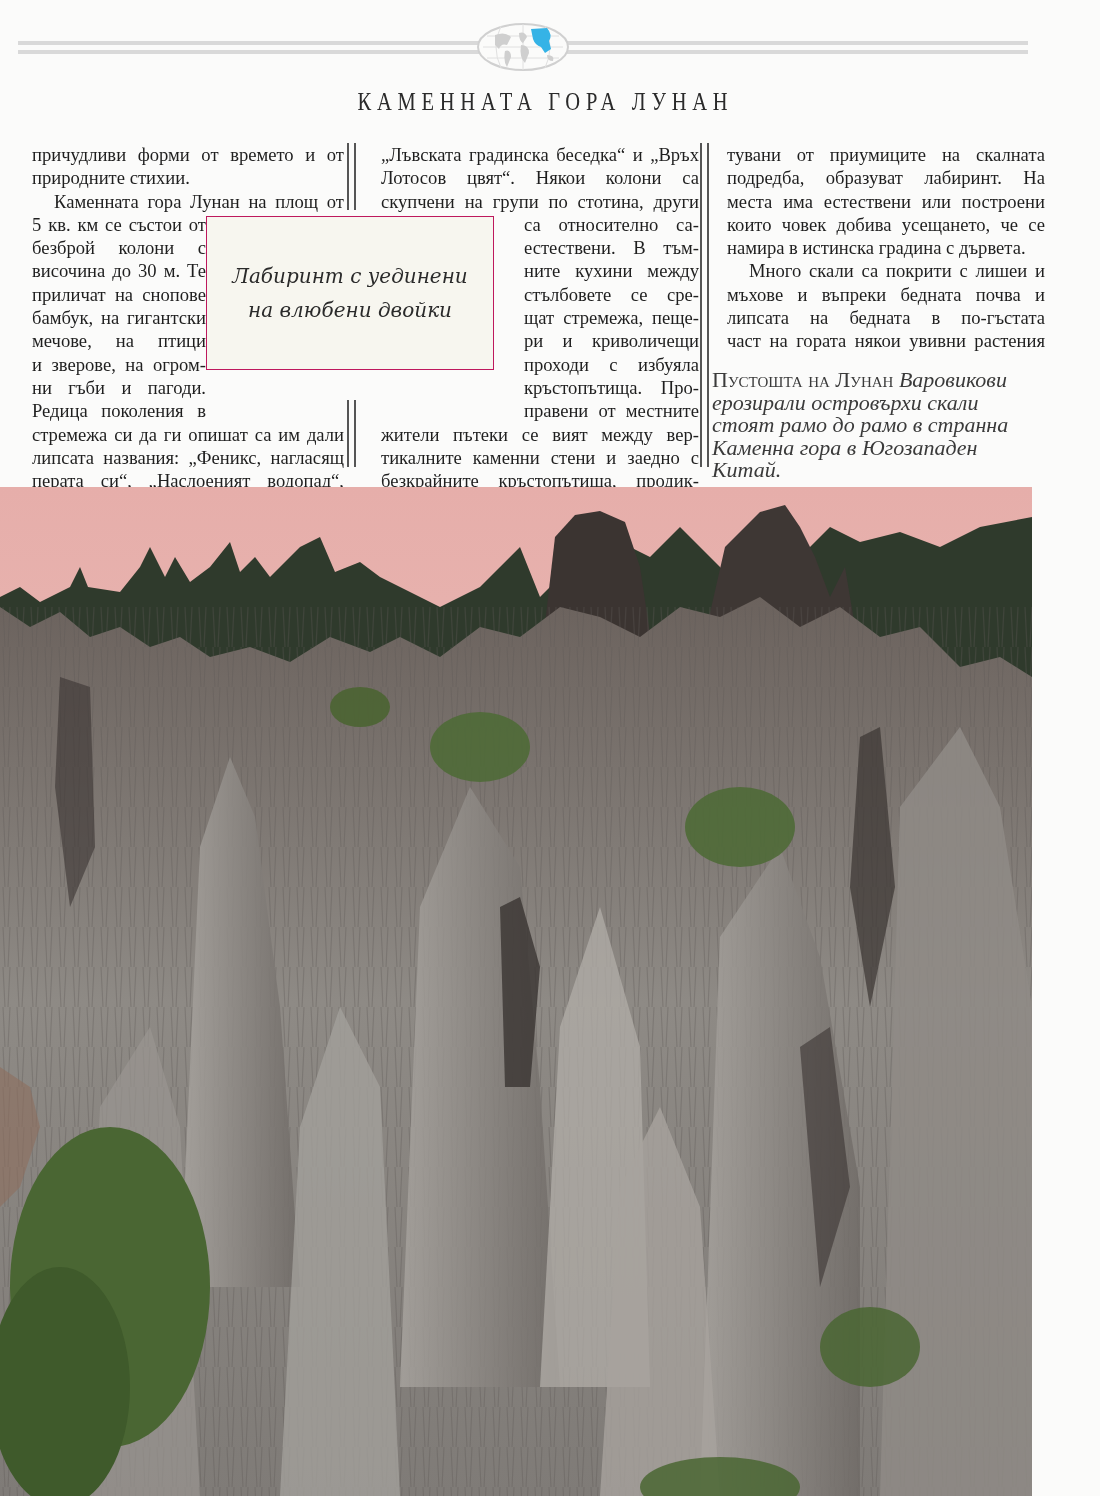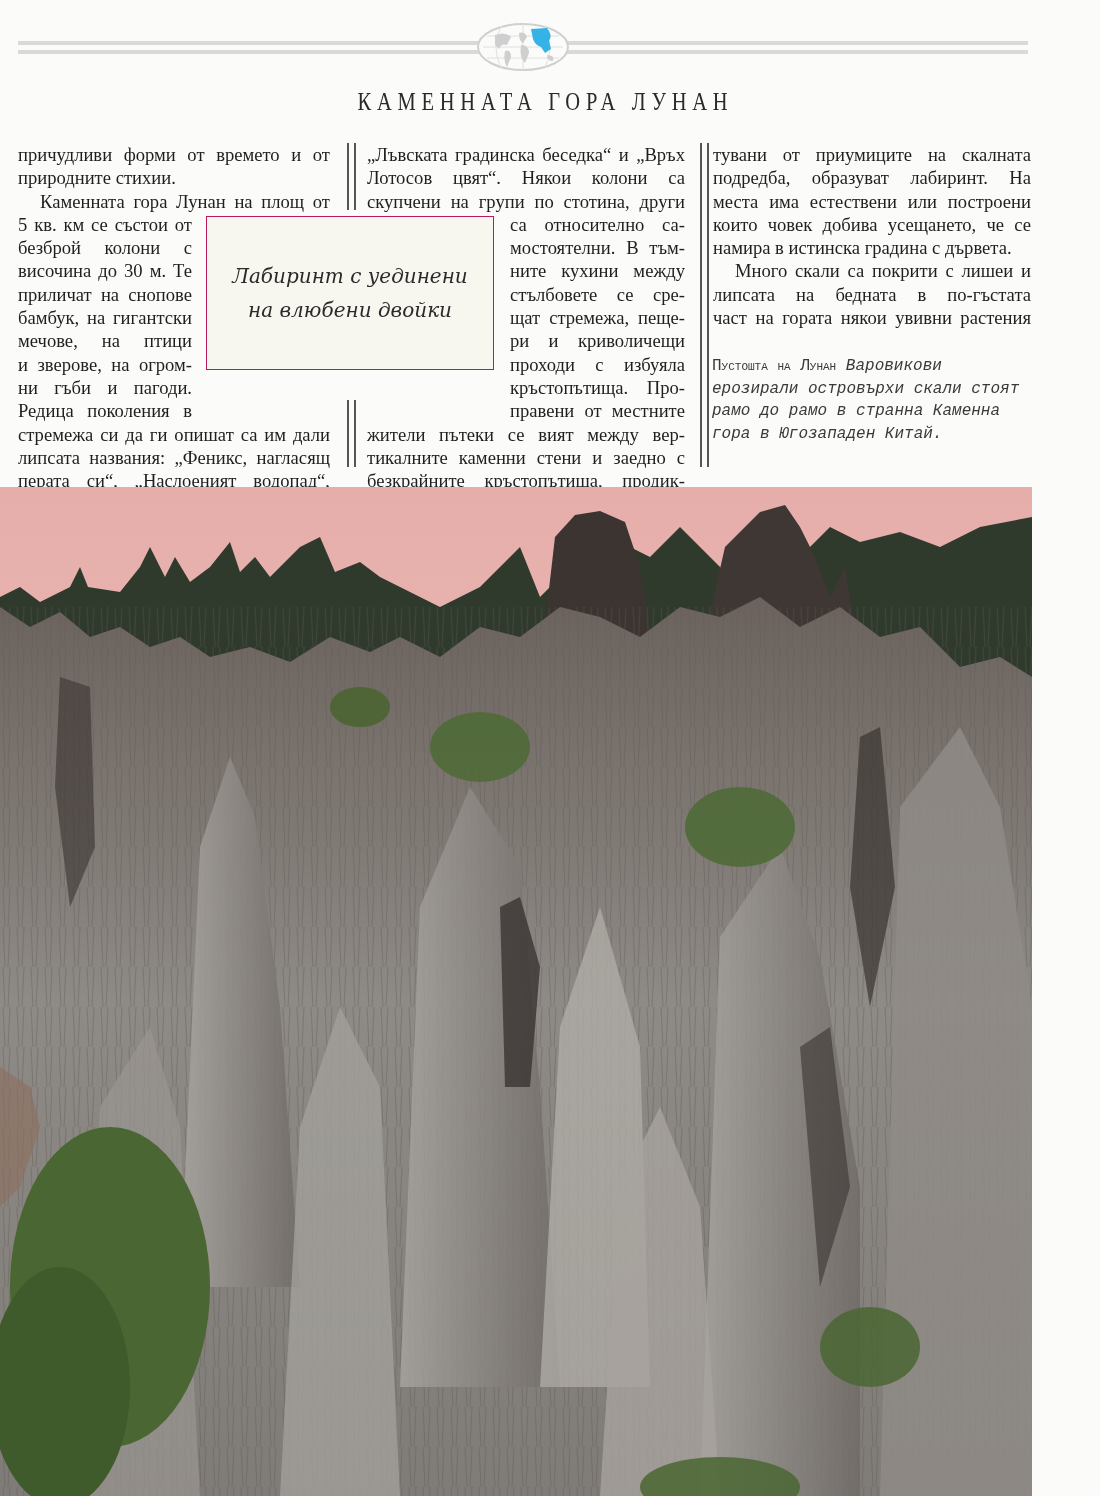--- a/index.html
+++ b/index.html
@@ -11,32 +11,32 @@
     }
     .hdr-line { position: absolute; left: 18px; width: 1010px; height: 4px; background: #d9d9d9; }
     .hdr-line.l1 { top: 41px; }
     .hdr-line.l2 { top: 50px; }
     .globe { position: absolute; left: 477px; top: 23px; width: 92px; height: 48px; }
     .title {
       position: absolute; left: 0; width: 1100px; top: 88px; text-align: center;
       font-family: "Liberation Serif", serif; font-size: 25px; letter-spacing: 7px;
       color: #2a2a2a; transform: scaleX(0.82); transform-origin: 525px 0;
     }
-    .col { position: absolute; font-size: 18.6px; line-height: 23.3px; text-align: justify; }
+    .col { position: absolute; font-size: 18.6px; line-height: 23.3px; text-align: justify; margin-left: 14px; }
     .col .ln { display: block; text-align: justify; text-align-last: justify; white-space: nowrap; }
     .col .ln.last { text-align-last: left; }
     .col .ind { text-indent: 22px; }
     .rule { position: absolute; width: 2px; background: #555; }
     .pull {
       position: absolute; left: 206px; top: 216px; width: 288px; height: 154px;
       background: #f7f6ef; border: 1px solid #be185d; box-sizing: border-box;
       display: flex; flex-direction: column; justify-content: center; align-items: center;
       font-family: "DejaVu Serif", serif; font-style: italic; font-size: 20px; line-height: 34px; color: #2a2a2a;
     }
-    .caption { position: absolute; left: 712px; top: 355px; width: 320px; font-size: 16px; line-height: 22.5px; color: #3a3a3a; font-family: Liberation Mono, monospace; }
+    .caption { position: absolute; left: 712px; top: 369px; width: 320px; font-size: 22px; line-height: 22.5px; color: #3a3a3a; }
     .caption .lead { font-variant: small-caps; font-style: normal; }
     .caption .it { font-style: italic; }
     .photo { position: absolute; left: 0; top: 487px; width: 1032px; height: 1009px; overflow: hidden; }
   </style>
 </head>
 <body>
 
 <div class="hdr-line l1"></div>
 <div class="hdr-line l2"></div>
 <svg class="globe" viewBox="0 0 92 48">
@@ -75,21 +75,21 @@
 <div class="rule" style="left:354px; top:143px; height:67px;"></div>
 <div class="rule" style="left:347px; top:400px; height:67px;"></div>
 <div class="rule" style="left:354px; top:400px; height:67px;"></div>
 
 <div class="col" style="left:367px; top:143px; width:318px;">
   <span class="ln">„Лъвската градинска беседка“ и „Връх</span>
   <span class="ln">Лотосов цвят“. Някои колони са</span>
   <span class="ln">скупчени на групи по стотина, други</span>
   <div style="margin-left:143px; width:175px;">
     <span class="ln">са относително са-</span>
-    <span class="ln">мостоятелни. В тъм-</span>
+    <span class="ln">естествени. В тъм-</span>
     <span class="ln">ните кухини между</span>
     <span class="ln">стълбовете се сре-</span>
     <span class="ln">щат стремежа, пеще-</span>
     <span class="ln">ри и криволичещи</span>
     <span class="ln">проходи с избуяла</span>
     <span class="ln">кръстопътища. Про-</span>
     <span class="ln">правени от местните</span>
   </div>
   <span class="ln">жители пътеки се вият между вер-</span>
   <span class="ln">тикалните каменни стени и заедно с</span>
@@ -104,20 +104,21 @@
   <div>на влюбени двойки</div>
 </div>
 
 <div class="col" style="left:713px; top:143px; width:318px;">
   <span class="ln">тувани от приумиците на скалната</span>
   <span class="ln">подредба, образуват лабиринт. На</span>
   <span class="ln">места има естествени или построени</span>
   <span class="ln">които човек добива усещането, че се</span>
   <span class="ln last">намира в истинска градина с дървета.</span>
   <span class="ln ind">Много скали са покрити с лишеи и</span>
+  <span class="ln">мъхове и въпреки бедната почва и</span>
   <span class="ln">липсата на бедната в по-гъстата</span>
   <span class="ln">част на гората някои увивни растения</span>
 </div>
 
 <div class="caption">
   <span class="lead">Пустошта на Лунан</span>
   <span class="it">Варовикови ерозирали островърхи скали стоят рамо до рамо в странна Каменна гора в Югозападен Китай.</span>
 </div>
 
 <div class="photo">

